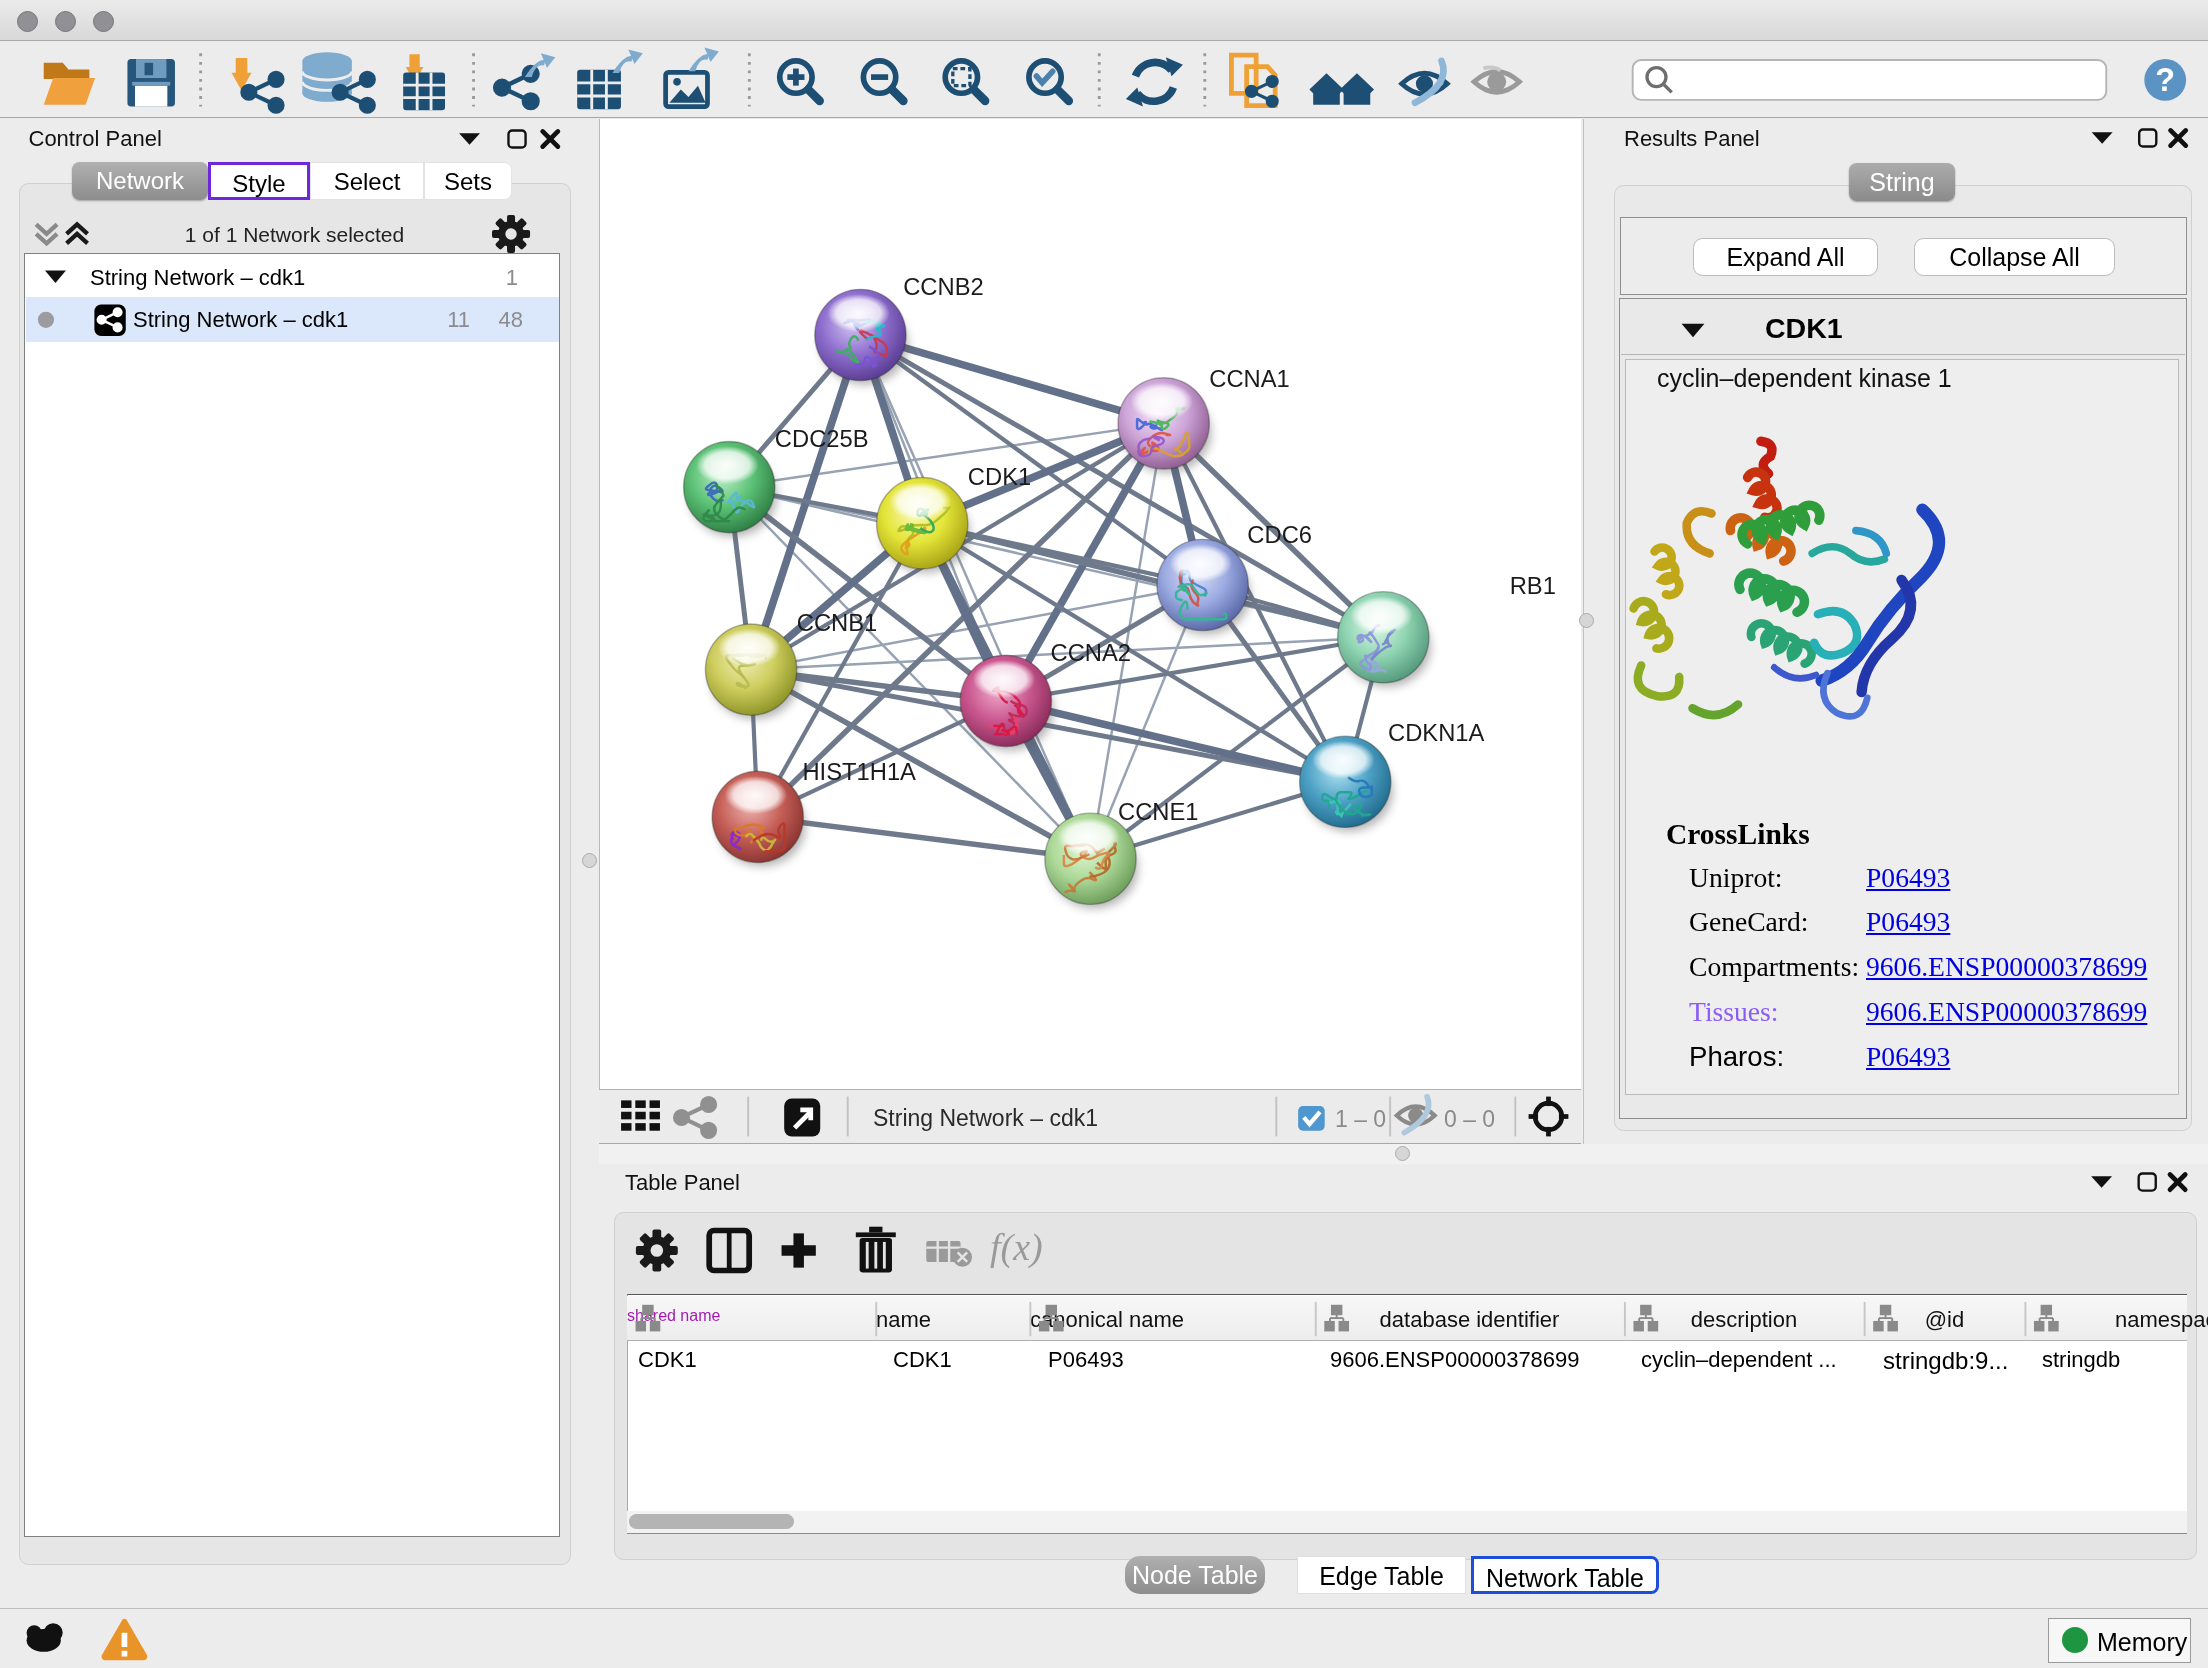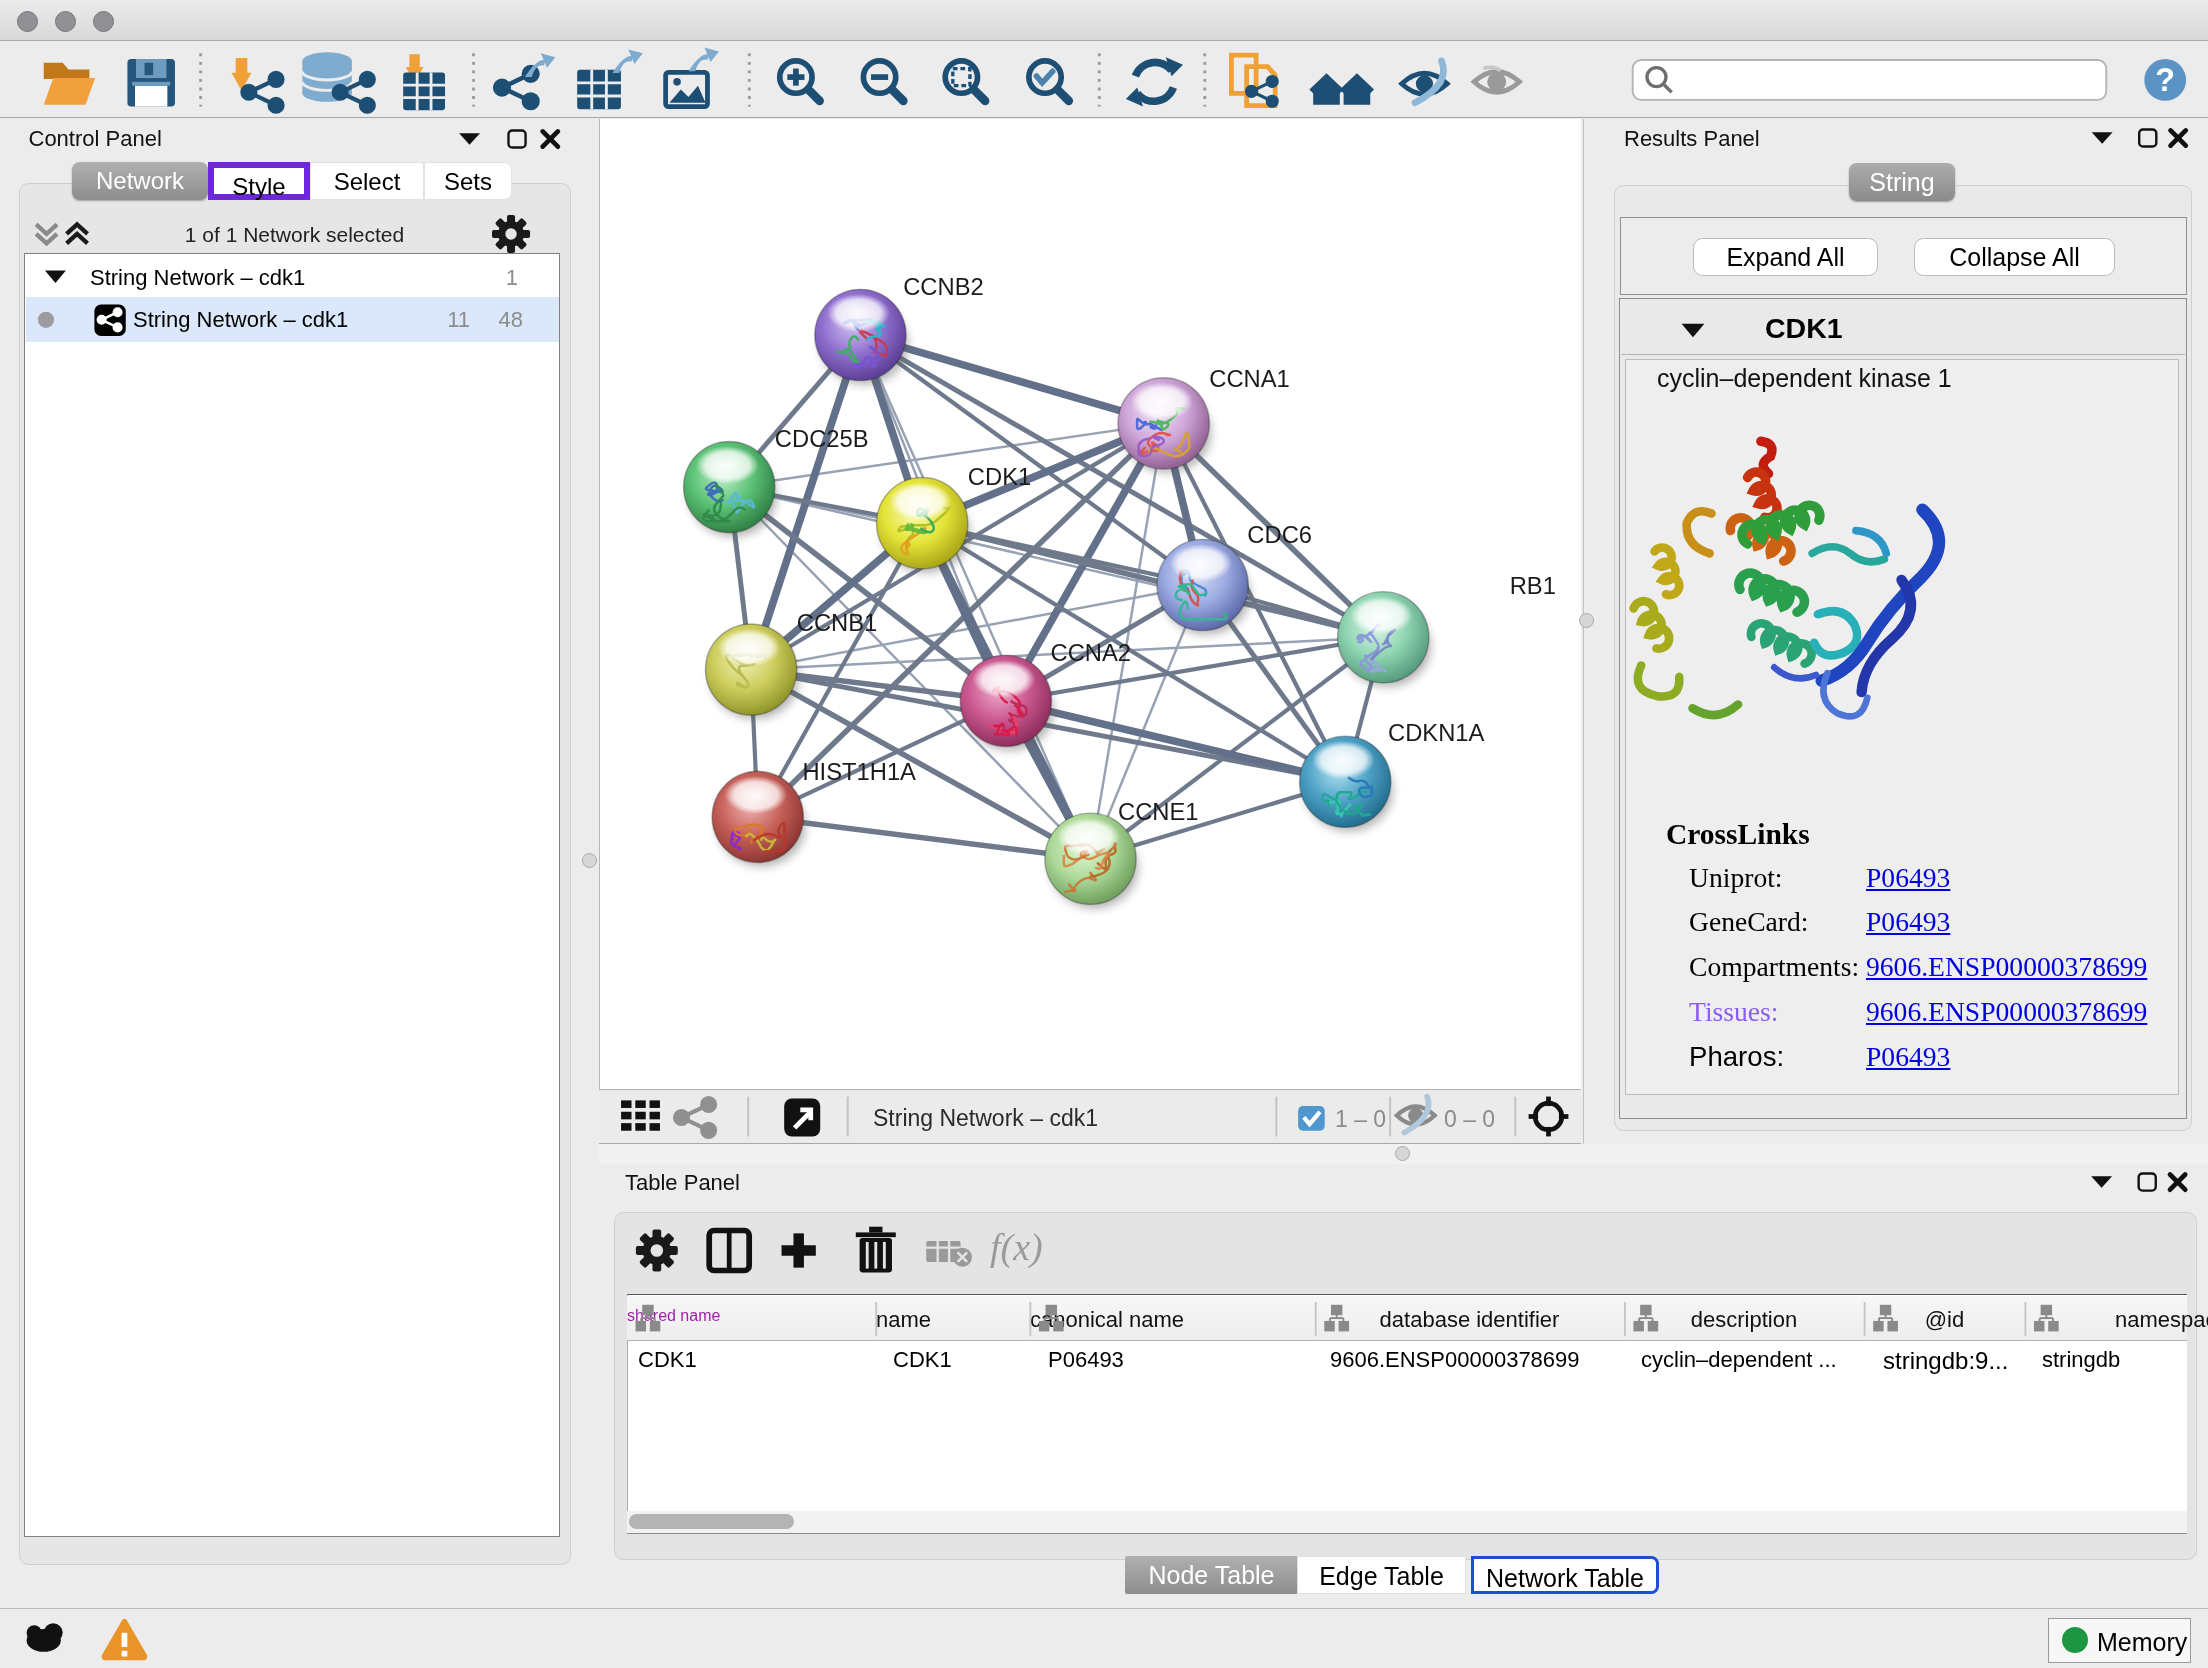--- a/index.html
+++ b/index.html
@@ -151,21 +151,21 @@
 <svg class="abs" width="598" height="152" viewBox="0 126 629 160" style="left:0;top:120px">
     <path d="M483.0 140.0 h22.0 L494.0 152.0 z" fill="#111"></path>
     <rect x="535" y="137" width="18" height="18" rx="4" fill="none" stroke="#111" stroke-width="2.5"></rect>
     <g stroke="#111" stroke-width="5" stroke-linecap="round">
       <line x1="571" y1="138" x2="587" y2="154"></line>
       <line x1="571" y1="154" x2="587" y2="138"></line>
     </g>
   </svg>
 <div class="abs" style="left:19px;top:183px;width:552px;height:1382px;background:#e6e6e6;border:1px solid #d0d0d0;border-radius:9.5px"></div>
 <div class="abs" style="left:72px;top:162px;width:136px;height:38px;border-radius:7.6px;background:linear-gradient(#b0b0b0,#8d8d8d);color:#fff;font-size:24px;text-align:center;line-height:38px;box-shadow:0 1px 1.9px rgba(0,0,0,0.3)">Network</div>
-<div class="abs" style="left:208px;top:162px;width:102px;height:38px;background:#fff;border:6px solid #6d28d9;border-radius:0;color:#000;font-size:24px;text-align:center;line-height:38px">Style</div>
+<div class="abs" style="left:208px;top:162px;width:102px;height:38px;background:#fff;border:3px solid #6d28d9;border-radius:0;color:#000;font-size:24px;text-align:center;line-height:38px">Style</div>
 <div class="abs" style="left:310px;top:162px;width:114px;height:38px;background:#fff;border:1px solid #e2e2e2;border-radius:0;color:#000;font-size:24px;text-align:center;line-height:38px">Select</div>
 <div class="abs" style="left:424px;top:162px;width:88px;height:38px;background:#fff;border:1px solid #e2e2e2;border-radius:0 7.6px 7.6px 0;color:#000;font-size:24px;text-align:center;line-height:38px">Sets</div>
 <svg class="abs" width="552" height="67" viewBox="0 0 580 70" style="left:19px;top:209px">
     <g stroke="#8a8a8a" stroke-width="4.5" fill="none">
       <path d="M18 16 l11 10 l11 -10"></path>
       <path d="M18 26 l11 10 l11 -10"></path>
     </g>
     <g stroke="#1a1a1a" stroke-width="4.5" fill="none">
       <path d="M50 26 l11 -10 l11 10"></path>
       <path d="M50 36 l11 -10 l11 10"></path>
@@ -716,21 +716,21 @@
   </svg>
 <div class="abs" style="left:638px;top:1347px;font-size:22px;color:#000">CDK1</div>
 <div class="abs" style="left:893px;top:1347px;font-size:22px;color:#000">CDK1</div>
 <div class="abs" style="left:1048px;top:1347px;font-size:22px;color:#000">P06493</div>
 <div class="abs" style="left:1330px;top:1347px;font-size:22px;color:#000">9606.ENSP00000378699</div>
 <div class="abs" style="left:1641px;top:1347px;font-size:22px;color:#000">cyclin–dependent ...</div>
 <div class="abs" style="left:1883px;top:1347px;font-size:24px;color:#000">stringdb:9...</div>
 <div class="abs" style="left:2042px;top:1347px;font-size:22px;color:#000">stringdb</div>
 <div class="abs" style="left:627px;top:1511px;width:1560px;height:23px;background:#f2f2f2;border-bottom:1.9px solid #8a8a8a"></div>
 <div class="abs" style="left:629px;top:1514px;width:165px;height:15px;background:#b4b4b4;border-radius:7.6px"></div>
-<div class="abs" style="left:1125px;top:1556px;width:173px;height:38px;border-radius:2px;background:linear-gradient(#b0b0b0,#8d8d8d);color:#fff;font-size:25px;text-align:center;line-height:38px">Node Table</div>
+<div class="abs" style="left:1125px;top:1556px;width:140px;height:38px;border-radius:15px;background:linear-gradient(#b0b0b0,#8d8d8d);color:#fff;font-size:25px;text-align:center;line-height:38px">Node Table</div>
 <div class="abs" style="left:1297px;top:1556px;width:169px;height:38px;background:#fff;border:1px solid #e0e0e0;color:#000;font-size:25px;text-align:center;line-height:38px">Edge Table</div>
 <div class="abs" style="left:1471px;top:1556px;width:188px;height:38px;background:#fff;border:3px solid #1d4ed8;border-radius:0 7.6px 7.6px 0;color:#000;font-size:25px;text-align:center;line-height:38px">Network Table</div>
 <div class="abs" style="left:0;top:1608px;width:2208px;height:60px;background:#ececec;border-top:1px solid #bdbdbd"></div>
 <svg class="abs" width="190" height="60" viewBox="0 0 200 63" style="left:0;top:1608px">
     <g fill="#111">
       <ellipse cx="46" cy="34" rx="18" ry="12"></ellipse>
       <circle cx="56" cy="26" r="10"></circle>
       <circle cx="36" cy="26" r="8"></circle>
     </g>
     <path d="M133 12 l22 38 a4 4 0 0 1 -4 5 h-40 a4 4 0 0 1 -4 -5 l22 -38 a3 3 0 0 1 4 0 z" fill="#e89428"></path>

